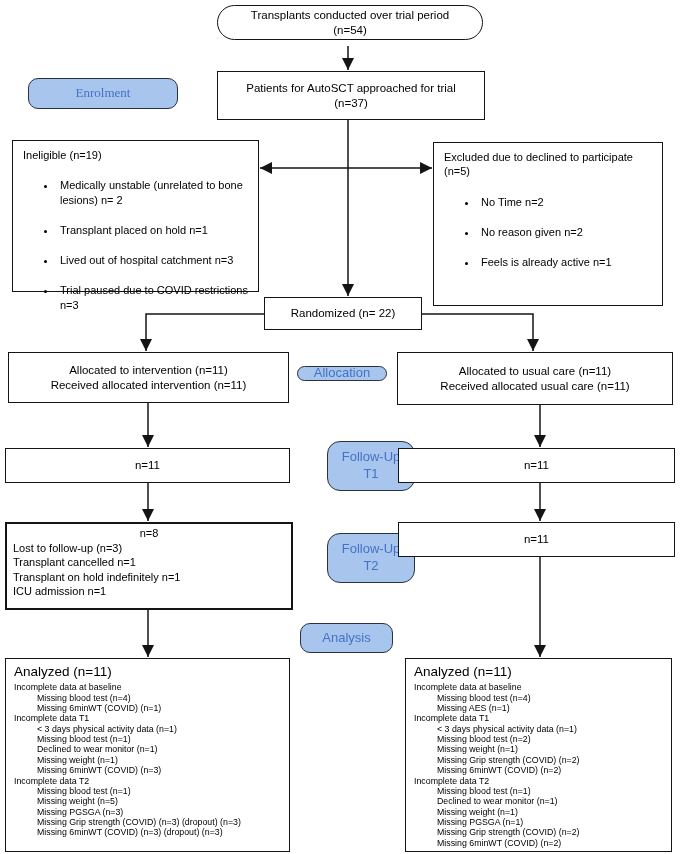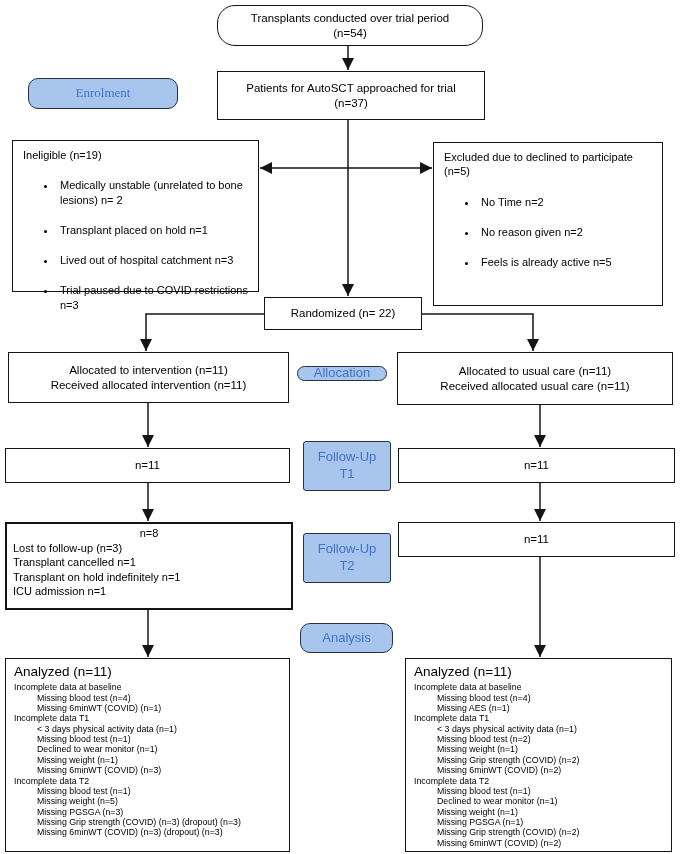--- a/index.html
+++ b/index.html
@@ -15,21 +15,21 @@
   .center-text {
     display:flex; align-items:center; justify-content:center;
     text-align:center; white-space:pre-line; font-size:11.5px; line-height:1.3;
   }
   .stage {
     position:absolute; box-sizing:border-box; background:#a8c5ee;
     border:1.7px solid #2a3140; border-radius:10px; color:#4472c4;
     display:flex; align-items:center; justify-content:center;
     text-align:center; white-space:pre-line; font-size:13px; line-height:1.3;
   }
-  .stage.pill2 { border-radius:3px; }
+  .stage.pill2 { border-radius:13px;margin-left:24px; }
   .list-box { padding:7px 8px 0 10px; font-size:11px; line-height:1.3; }
   .list-box .lb-title { margin:0; }
   .list-box ul { margin:2px 0 0 0; padding-left:34px; }
   .list-box li { padding-left:3px; margin:16px 0 1px 0; }
   .t2box { font-size:11px; line-height:1.32; padding:2px 6px 0 6px; border-width:2px; }
   .t2box .count { text-align:center; }
   .an-box { padding:3px 8px; }
   .an-title { font-size:13.5px; line-height:1.2; margin:2px 0 2px 0; }
   .an-lines { font-size:8.8px; line-height:1.18; }
   .an-lines .indent-1 { padding-left:23px; }
@@ -54,21 +54,21 @@
       <path d="M422,314 L533,314 L533,351" marker-end="url(#ah)"></path>
       <line x1="148" y1="403" x2="148" y2="447" marker-end="url(#ah)"></line>
       <line x1="148" y1="483" x2="148" y2="521" marker-end="url(#ah)"></line>
       <line x1="148" y1="610" x2="148" y2="657" marker-end="url(#ah)"></line>
       <line x1="540" y1="405" x2="540" y2="447" marker-end="url(#ah)"></line>
       <line x1="540" y1="483" x2="540" y2="521" marker-end="url(#ah)"></line>
       <line x1="540" y1="557" x2="540" y2="657" marker-end="url(#ah)"></line>
     </g>
   </svg>
 
-  <div class="box center-text" style="left:217px; top:5px; width:266px; height:41px;border-radius:18px;">Transplants conducted over trial period
+  <div class="box center-text" style="left:217px; top:5px; width:266px; height:35px;border-radius:18px;">Transplants conducted over trial period
 (n=54)</div>
 
   <div class="box center-text" style="left:217px; top:71px; width:268px; height:49px;">Patients for AutoSCT approached for trial
 (n=37)</div>
 
   <div class="stage" style="left:28px; top:78px; width:150px; height:31px;font-family:Liberation Serif, serif;">Enrolment</div>
 
   <div class="box list-box" style="left:12px; top:140px; width:247px; height:152px;">
     <div class="lb-title">Ineligible (n=19)</div>
     <ul>
@@ -77,21 +77,21 @@
         <li>Lived out of hospital catchment n=3</li>
         <li>Trial paused due to COVID restrictions n=3</li>
       </ul>
   </div>
 
   <div class="box list-box" style="left:433px; top:142px; width:230px; height:164px;">
     <div class="lb-title">Excluded due to declined to participate (n=5)</div>
     <ul>
         <li>No Time n=2</li>
         <li>No reason given n=2</li>
-        <li>Feels is already active n=5</li>
+        <li>Feels is already active n=1</li>
       </ul>
   </div>
 
   <div class="box center-text" style="left:264px; top:297px; width:158px; height:33px;">Randomized (n= 22)</div>
 
   <div class="box center-text" style="left:8px; top:352px; width:281px; height:51px;">Allocated to intervention (n=11)
 Received allocated intervention (n=11)</div>
 
   <div class="stage" style="left:297px; top:366px; width:90px; height:15px;">Allocation</div>
 

